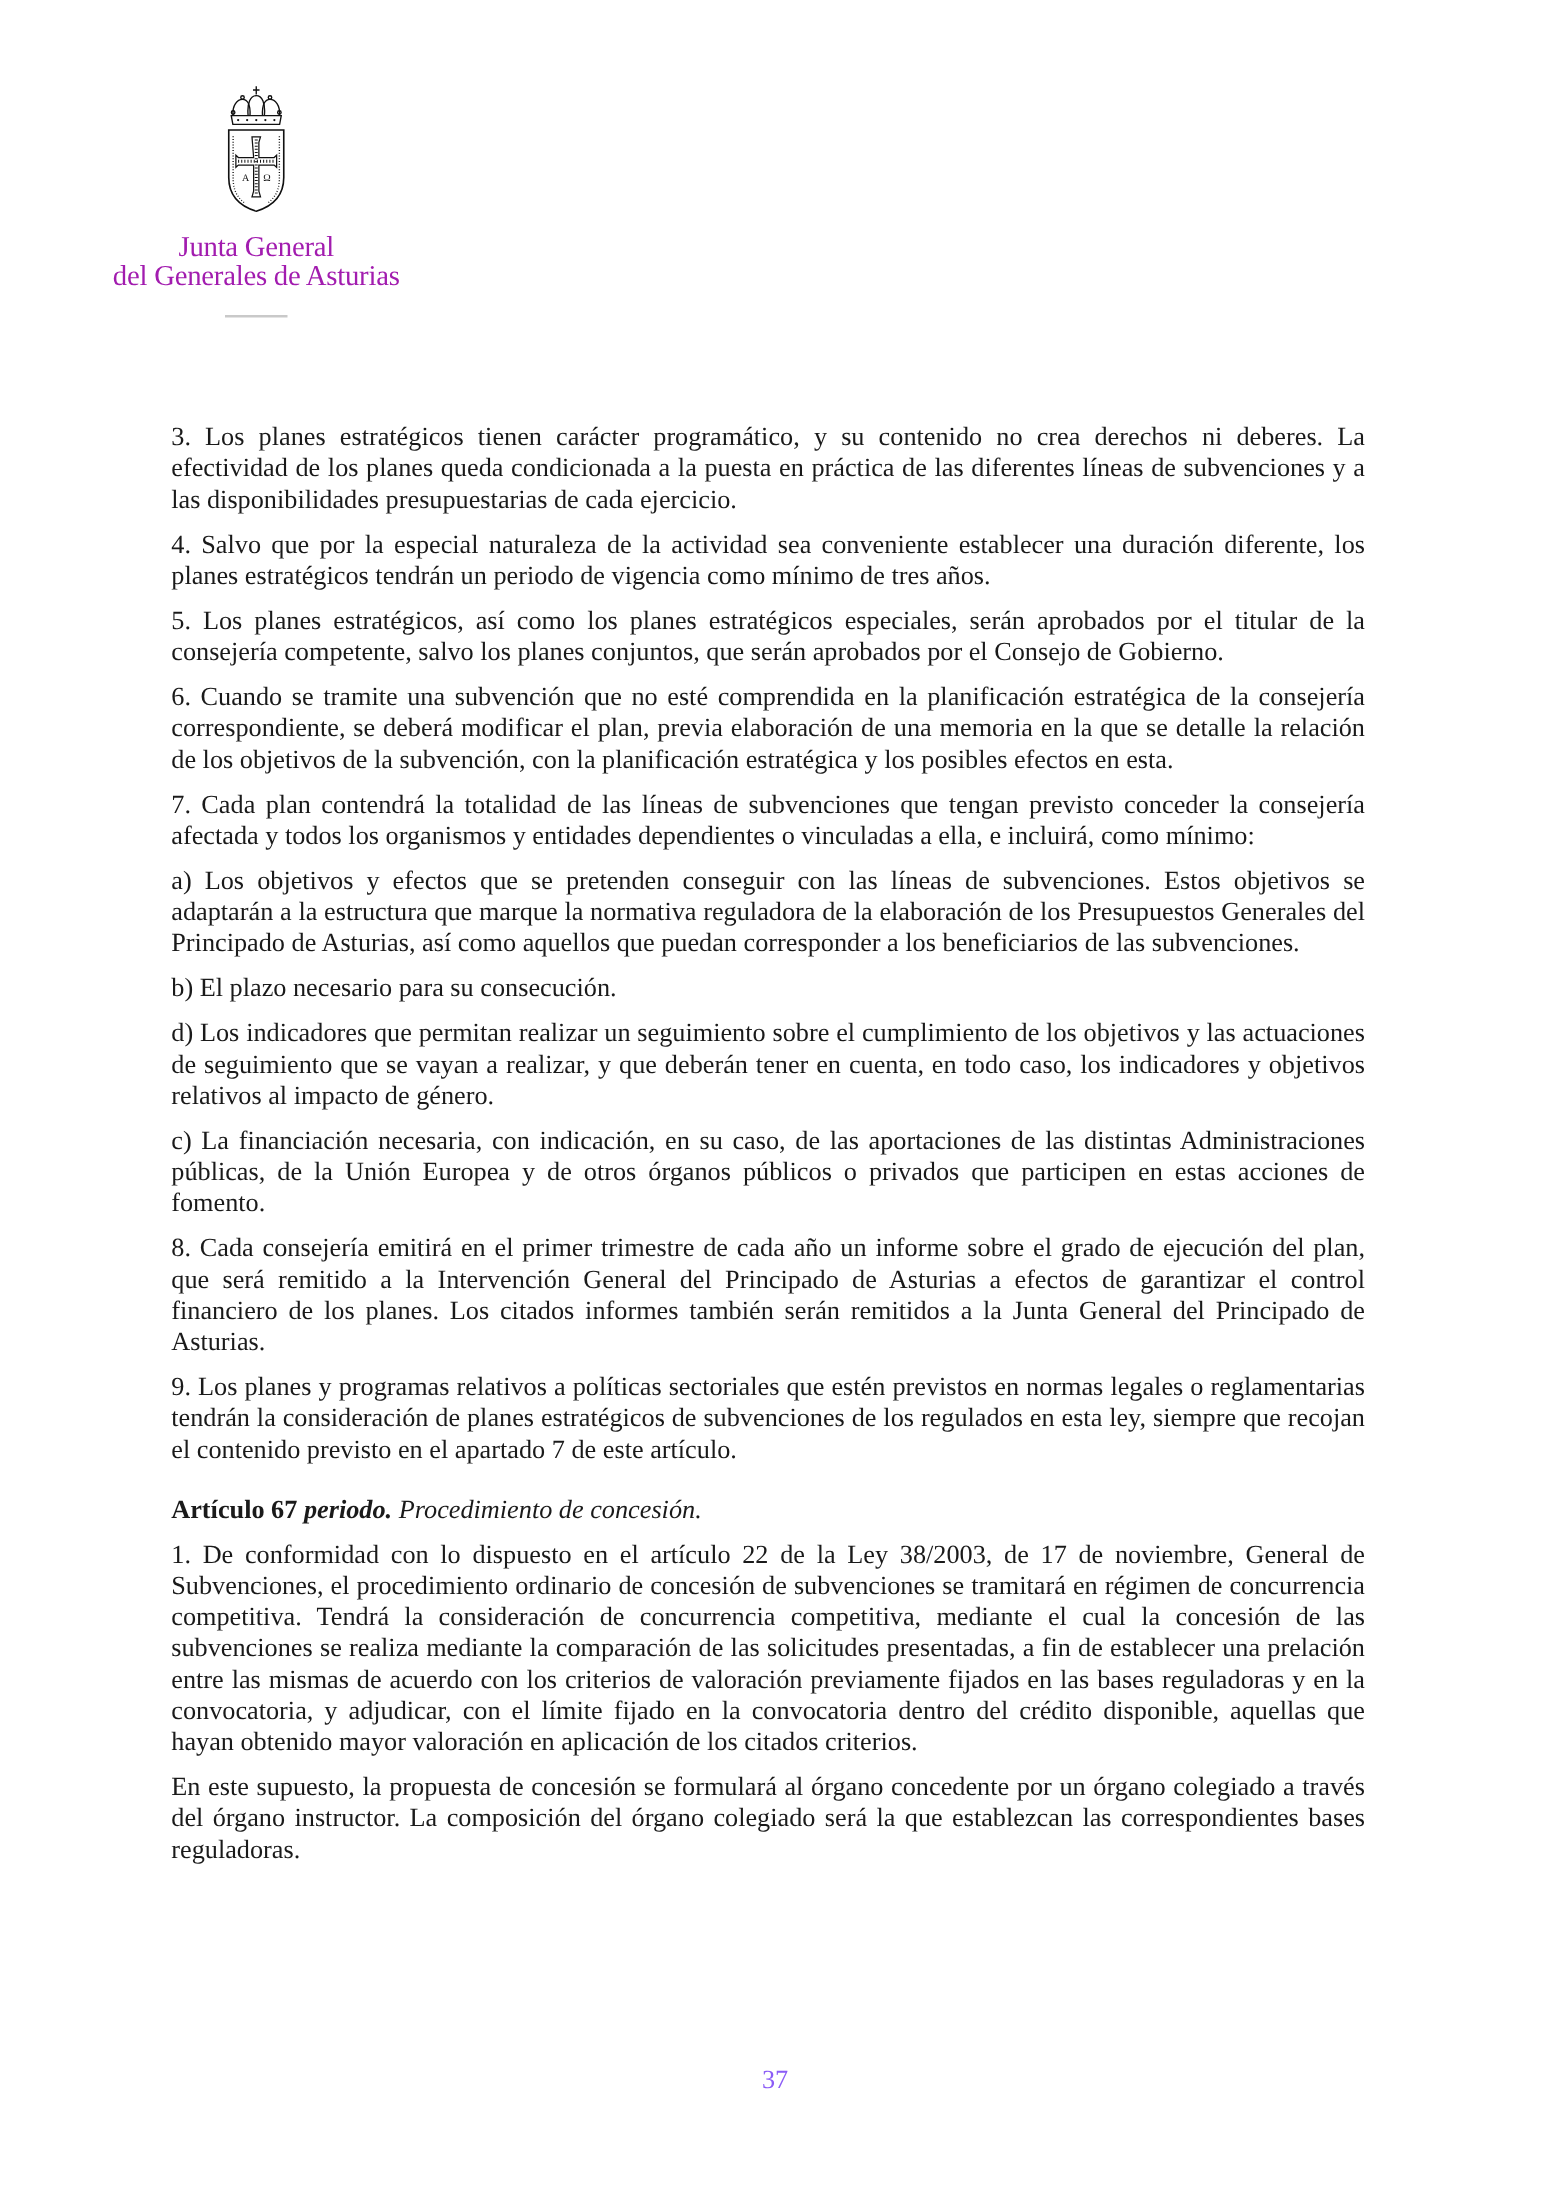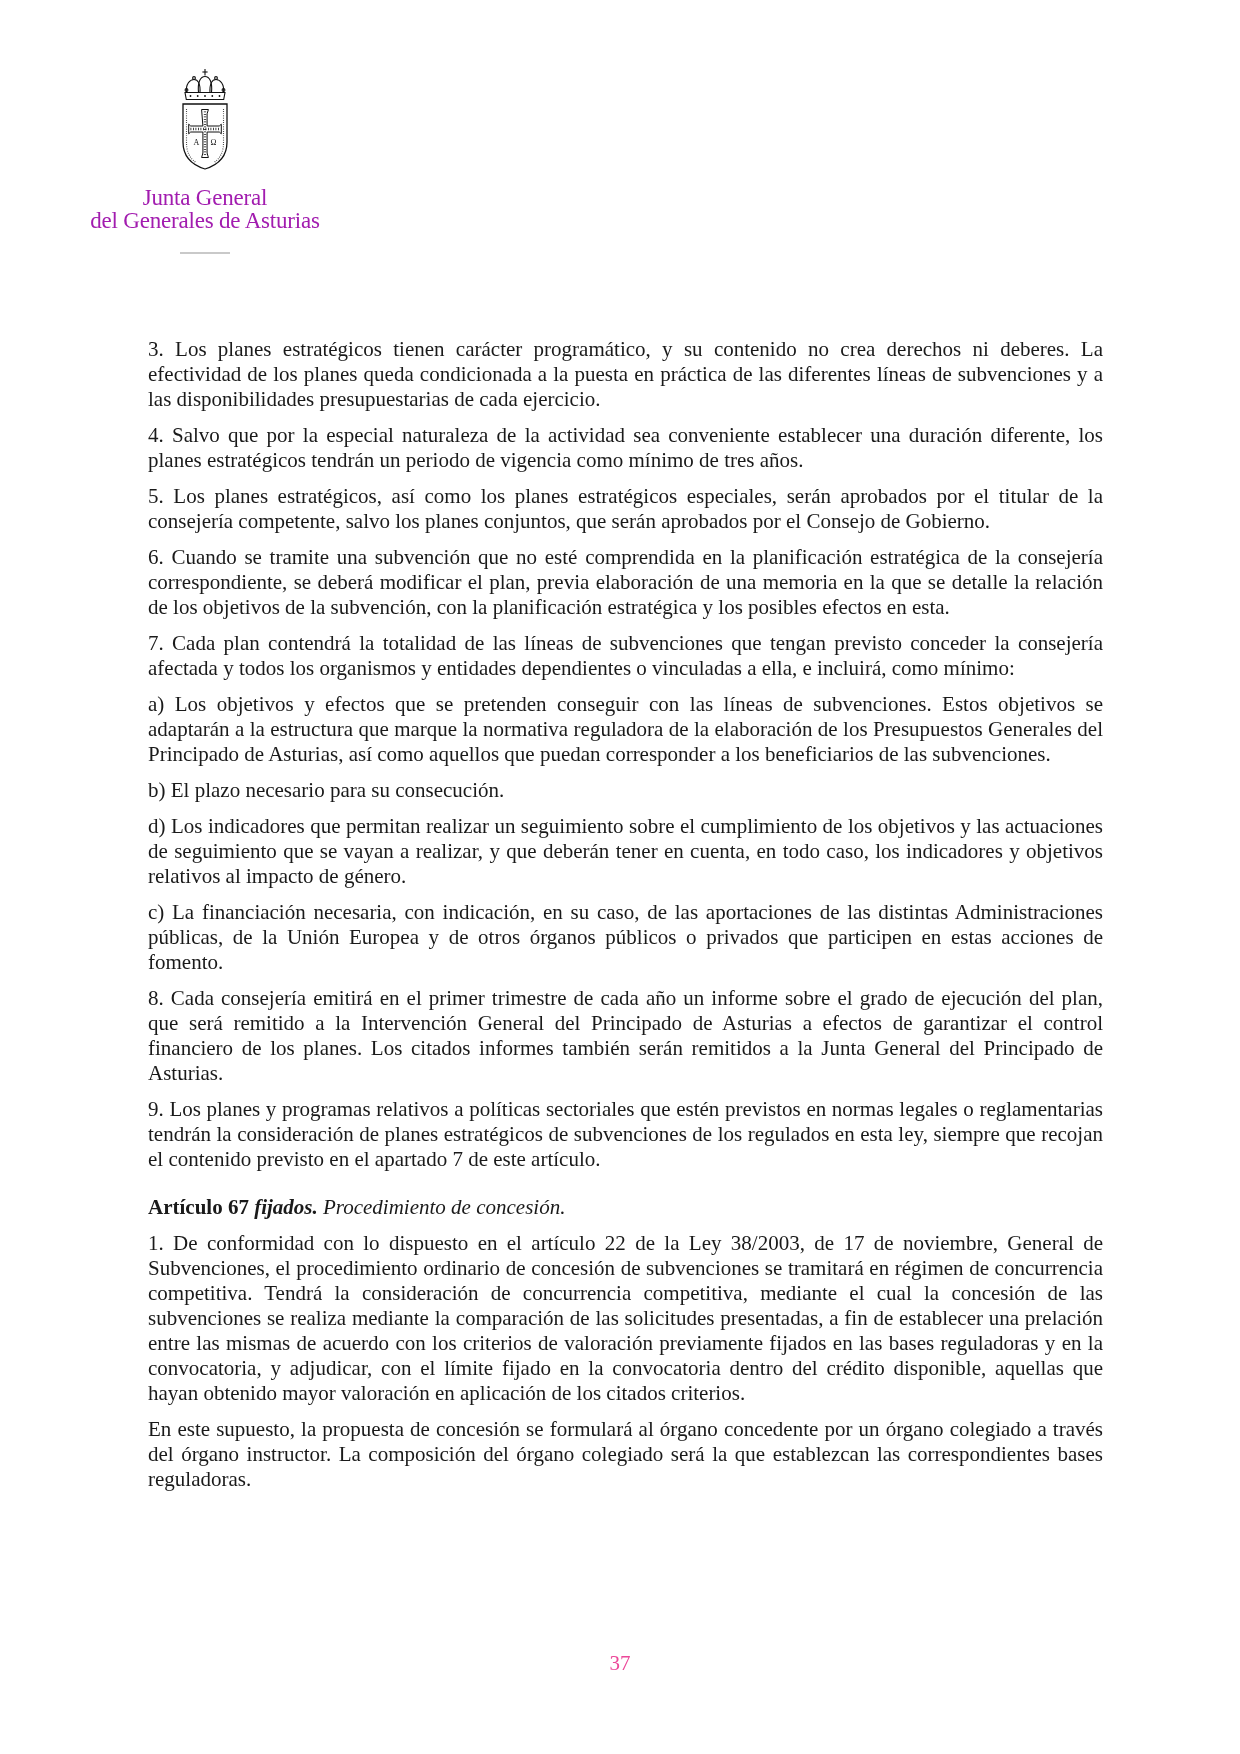--- a/index.html
+++ b/index.html
@@ -40,21 +40,21 @@
   .rule {
     width: 50px;
     height: 2px;
     background: #c9c9c9;
     margin: 20px auto 0;
   }
 
   
   .docbody {
     position: absolute;
-    left: 148px;
+    left: 137px;
     top: 337px;
     width: 955px;
     font-size: 21px;
     line-height: 25px;
     text-align: justify;
     color: #1a1a1a;
   }
   .docbody p {
     margin: 0 0 11px 0;
   }
@@ -70,21 +70,21 @@
   .article .i  { font-weight: normal; font-style: italic; margin-top: 18px; }
 
   
   .pagefooter {
     position: absolute;
     left: 0;
     top: 1651px;
     width: 100%;
     text-align: center;
     font-size: 21px;
-    color: #ec4899;
+    color: #8b5cf6;
   }
 </style>
 </head>
 <body>
 
 <div class="sheet">
 
   <header class="letterhead">
     <svg width="60" height="102" viewBox="0 0 60 102" aria-hidden="true">
 
@@ -135,21 +135,21 @@
     <p>5. Los planes estratégicos, así como los planes estratégicos especiales, serán aprobados por el titular de la consejería competente, salvo los planes conjuntos, que serán aprobados por el Consejo de Gobierno.</p>
     <p>6. Cuando se tramite una subvención que no esté comprendida en la planificación estratégica de la consejería correspondiente, se deberá modificar el plan, previa elaboración de una memoria en la que se detalle la relación de los objetivos de la subvención, con la planificación estratégica y los posibles efectos en esta.</p>
     <p>7. Cada plan contendrá la totalidad de las líneas de subvenciones que tengan previsto conceder la consejería afectada y todos los organismos y entidades dependientes o vinculadas a ella, e incluirá, como mínimo:</p>
     <p>a) Los objetivos y efectos que se pretenden conseguir con las líneas de subvenciones. Estos objetivos se adaptarán a la estructura que marque la normativa reguladora de la elaboración de los Presupuestos Generales del Principado de Asturias, así como aquellos que puedan corresponder a los beneficiarios de las subvenciones.</p>
     <p>b) El plazo necesario para su consecución.</p>
     <p>d) Los indicadores que permitan realizar un seguimiento sobre el cumplimiento de los objetivos y las actuaciones de seguimiento que se vayan a realizar, y que deberán tener en cuenta, en todo caso, los indicadores y objetivos relativos al impacto de género.</p>
     <p>c) La financiación necesaria, con indicación, en su caso, de las aportaciones de las distintas Administraciones públicas, de la Unión Europea y de otros órganos públicos o privados que participen en estas acciones de fomento.</p>
     <p>8. Cada consejería emitirá en el primer trimestre de cada año un informe sobre el grado de ejecución del plan, que será remitido a la Intervención General del Principado de Asturias a efectos de garantizar el control financiero de los planes. Los citados informes también serán remitidos a la Junta General del Principado de Asturias.</p>
     <p>9. Los planes y programas relativos a políticas sectoriales que estén previstos en normas legales o reglamentarias tendrán la consideración de planes estratégicos de subvenciones de los regulados en esta ley, siempre que recojan el contenido previsto en el apartado 7 de este artículo.</p>
 
-    <h2 class="article"><span class="b">Artículo 67 </span><span class="bi">fijados. </span><span class="i">Procedimiento de concesión.</span></h2>
+    <h2 class="article"><span class="b">Artículo 67 </span><span class="bi">periodo. </span><span class="i">Procedimiento de concesión.</span></h2>
 
     <p>1. De conformidad con lo dispuesto en el artículo 22 de la Ley 38/2003, de 17 de noviembre, General de Subvenciones, el procedimiento ordinario de concesión de subvenciones se tramitará en régimen de concurrencia competitiva. Tendrá la consideración de concurrencia competitiva, mediante el cual la concesión de las subvenciones se realiza mediante la comparación de las solicitudes presentadas, a fin de establecer una prelación entre las mismas de acuerdo con los criterios de valoración previamente fijados en las bases reguladoras y en la convocatoria, y adjudicar, con el límite fijado en la convocatoria dentro del crédito disponible, aquellas que hayan obtenido mayor valoración en aplicación de los citados criterios.</p>
     <p>En este supuesto, la propuesta de concesión se formulará al órgano concedente por un órgano colegiado a través del órgano instructor. La composición del órgano colegiado será la que establezcan las correspondientes bases reguladoras.</p>
   </main>
 
   <footer class="pagefooter">
     <span>37</span>
   </footer>
 
 </div>

